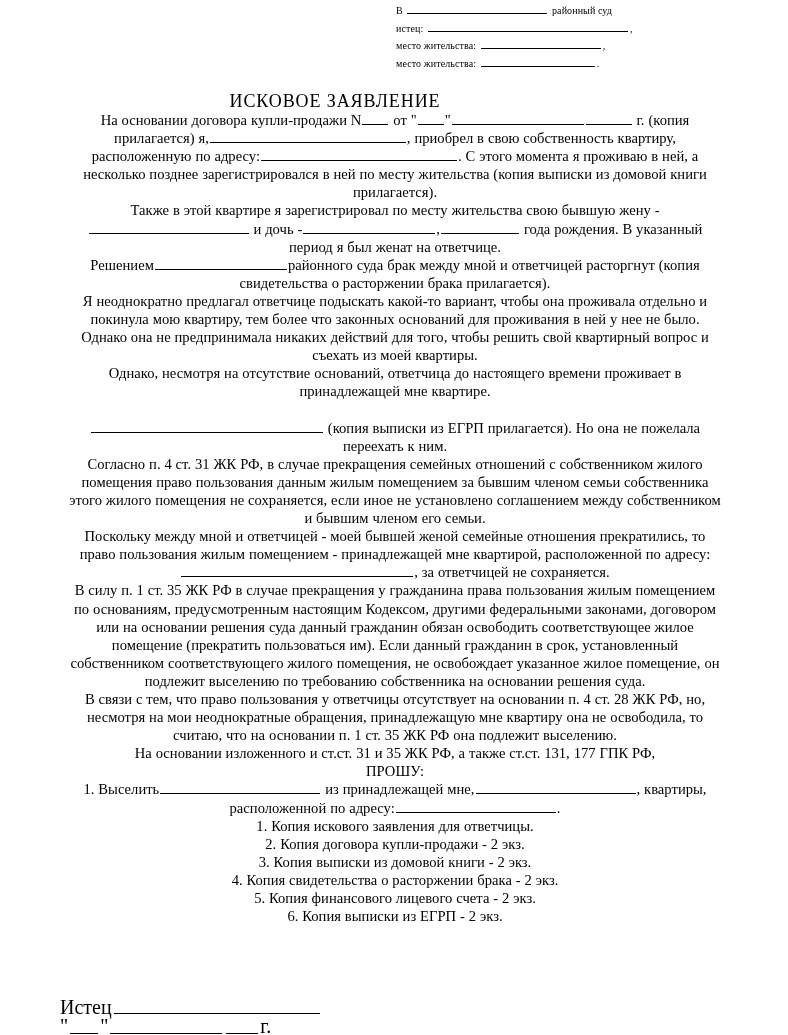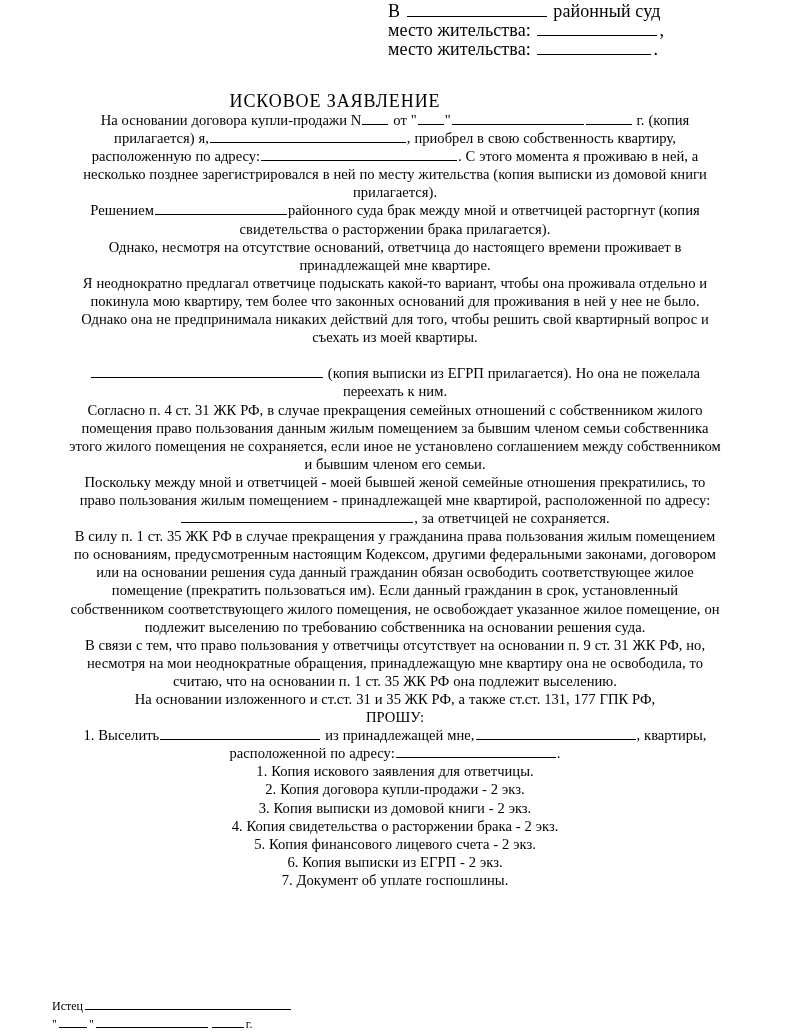--- a/index.html
+++ b/index.html
@@ -19,24 +19,24 @@
   .page {
     position: relative;
     width: 788px;
     height: 1035px;
     box-sizing: border-box;
   }
 
   
   .header-block {
     position: absolute;
-    left: 388px;
+    left: 396px;
     top: 2px;
     width: 380px;
-    font-size: 18px;
+    font-size: 10px;
     line-height: 17.5px;
   }
   .header-line {
     white-space: nowrap;
     letter-spacing: 0.1px;
   }
 
   
   .doc-title {
     position: absolute;
@@ -93,24 +93,24 @@
   }
   .hfill.h1 { width: 140px; }
   .hfill.h2 { width: 200px; }
   .hfill.h3 { width: 120px; }
   .hfill.h4 { width: 188px; }
   .hfill.h5 { width: 114px; }
 
   
   .sig-block {
     position: absolute;
-    left: 52px;
+    left: 60px;
     top: 997px;
     width: 500px;
-    font-size: 12px;
+    font-size: 20px;
     line-height: 18.1px;
     white-space: nowrap;
   }
   .sig-fill {
     display: inline-block;
     border-bottom: 1px solid #000;
     height: 0.82em;
     vertical-align: baseline;
     margin: 0 2px;
   }
@@ -124,65 +124,69 @@
 
 <div class="page">
 
   <div class="header-block">
     <div class="header-line">
       <span>В</span>
       <span class="hfill h1"></span>
       <span>районный суд</span>
     </div>
     <div class="header-line">
+      <span>истец:</span>
+      <span class="hfill h2"></span><span>,</span>
+    </div>
+    <div class="header-line">
       <span>место жительства:</span>
       <span class="hfill h3"></span><span>,</span>
     </div>
     <div class="header-line">
       <span>место жительства:</span>
       <span class="hfill h5"></span><span>.</span>
     </div>
   </div>
 
   <div class="doc-title">ИСКОВОЕ ЗАЯВЛЕНИЕ</div>
 
   <div class="body-block">
 
     <p class="para"><span>На основании договора купли-продажи N</span><span class="fill w-xs"></span> <span>от "</span><span class="fill w-xs"></span><span>"</span><span class="fill w-xl"></span><span class="fill w-s"></span> <span>г. (копия прилагается) я,</span><span class="fill w-3xl"></span><span>, приобрел в свою собственность квартиру, расположенную по адресу:</span><span class="fill w-3xl"></span><span>. С этого момента я проживаю в ней, а несколько позднее зарегистрировался в ней по месту жительства (копия выписки из домовой книги прилагается).</span></p>
 
+    <p class="para"><span>Также в этой квартире я зарегистрировал по месту жительства свою бывшую жену -</span><br><span class="fill w-2xl"></span> <span>и дочь -</span><span class="fill w-xl"></span><span>,</span><span class="fill w-m"></span> <span>года рождения. В указанный период я был женат на ответчице.</span></p>
 
     <p class="para"><span>Решением</span><span class="fill w-xl"></span><span>районного суда брак между мной и ответчицей расторгнут (копия свидетельства о расторжении брака прилагается).</span></p>
 
+    <p class="para">Я неоднократно предлагал ответчице подыскать какой-то вариант, чтобы она проживала отдельно и покинула мою квартиру, тем более что законных оснований для проживания в ней у нее не было. Однако она не предпринимала никаких действий для того, чтобы решить свой квартирный вопрос и съехать из моей квартиры.</p>
+
     <p class="para">Однако, несмотря на отсутствие оснований, ответчица до настоящего времени проживает в принадлежащей мне квартире.</p>
-
-    <p class="para">Я неоднократно предлагал ответчице подыскать какой-то вариант, чтобы она проживала отдельно и покинула мою квартиру, тем более что законных оснований для проживания в ней у нее не было. Однако она не предпринимала никаких действий для того, чтобы решить свой квартирный вопрос и съехать из моей квартиры.</p>
 
     <p class="para"><br><span class="fill w-4xl"></span> <span>(копия выписки из ЕГРП прилагается). Но она не пожелала переехать к ним.</span></p>
 
     <p class="para">Согласно п. 4 ст. 31 ЖК РФ, в случае прекращения семейных отношений с собственником жилого помещения право пользования данным жилым помещением за бывшим членом семьи собственника этого жилого помещения не сохраняется, если иное не установлено соглашением между собственником и бывшим членом его семьи.</p>
 
     <p class="para"><span>Поскольку между мной и ответчицей - моей бывшей женой семейные отношения прекратились, то право пользования жилым помещением - принадлежащей мне квартирой, расположенной по адресу:</span><span class="fill w-4xl"></span><span>, за ответчицей не сохраняется.</span></p>
 
     <p class="para">В силу п. 1 ст. 35 ЖК РФ в случае прекращения у гражданина права пользования жилым помещением по основаниям, предусмотренным настоящим Кодексом, другими федеральными законами, договором или на основании решения суда данный гражданин обязан освободить соответствующее жилое помещение (прекратить пользоваться им). Если данный гражданин в срок, установленный собственником соответствующего жилого помещения, не освобождает указанное жилое помещение, он подлежит выселению по требованию собственника на основании решения суда.</p>
 
-    <p class="para">В связи с тем, что право пользования у ответчицы отсутствует на основании п. 9 ст. 31 ЖК РФ, но, несмотря на мои неоднократные обращения, принадлежащую мне квартиру она не освободила, то считаю, что на основании п. 1 ст. 35 ЖК РФ она подлежит выселению.</p>
+    <p class="para">В связи с тем, что право пользования у ответчицы отсутствует на основании п. 4 ст. 28 ЖК РФ, но, несмотря на мои неоднократные обращения, принадлежащую мне квартиру она не освободила, то считаю, что на основании п. 1 ст. 35 ЖК РФ она подлежит выселению.</p>
 
     <p class="para">На основании изложенного и ст.ст. 31 и 35 ЖК РФ, а также ст.ст. 131, 177 ГПК РФ,</p>
 
     <p class="para">ПРОШУ:</p>
 
     <p class="para"><span>1. Выселить</span><span class="fill w-2xl"></span> <span>из принадлежащей мне,</span><span class="fill w-2xl"></span><span>, квартиры, расположенной по адресу:</span><span class="fill w-2xl"></span><span>.</span></p>
 
     <p class="para">1. Копия искового заявления для ответчицы.</p>
     <p class="para">2. Копия договора купли-продажи - 2 экз.</p>
     <p class="para">3. Копия выписки из домовой книги - 2 экз.</p>
     <p class="para">4. Копия свидетельства о расторжении брака - 2 экз.</p>
     <p class="para">5. Копия финансового лицевого счета - 2 экз.</p>
     <p class="para">6. Копия выписки из ЕГРП - 2 экз.</p>
-    <p class="para">7. Документ об уплате госпошлины.</p>
   </div>
 
   <div class="sig-block">
     <div><span>Истец</span><span class="sig-fill s-long"></span></div>
     <div><span>"</span><span class="sig-fill s-q1"></span><span>"</span><span class="sig-fill s-mid"></span><span class="sig-fill s-yr"></span><span>г.</span></div>
   </div>
 
 </div>
 
 </body></html>

